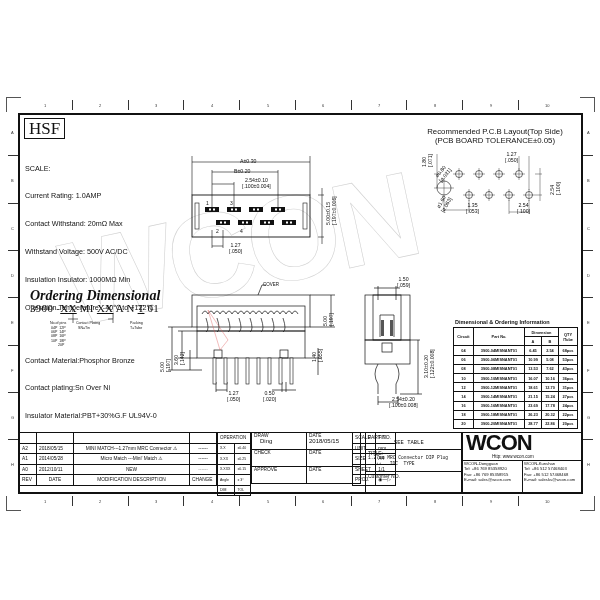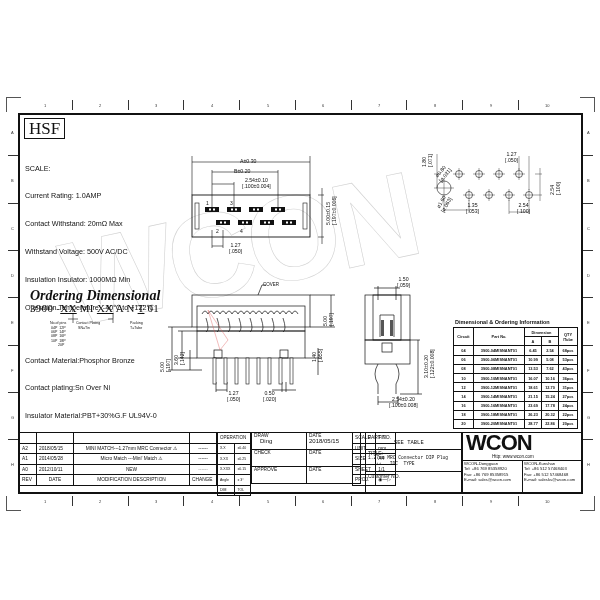--- a/index.html
+++ b/index.html
@@ -207,20 +207,22 @@
 <div class="tiny" style="left:206px;top:201px;font-size:5px">1</div>
 <div class="tiny" style="left:230px;top:201px;font-size:5px">3</div>
 <div class="tiny" style="left:216px;top:229px;font-size:5px">2</div>
 <div class="tiny" style="left:240px;top:229px;font-size:5px">4</div>
 <div class="dim" style="left:229px;top:243px">1.27
 [.050]</div>
 <div class="dimv" style="left:326px;top:225px">5.00±0.15
 [.197±0.006]</div>
 
 <div class="pcb-title">
+  <div>Recommended  P.C.B  Layout(Top  Side)</div>
+  <div>(PCB  BOARD  TOLERANCE±0.05)</div>
 </div>
 <svg class="abs" style="left:420px;top:150px" width="150" height="80">
   <g stroke="#111" stroke-width="0.6" fill="#fff">
     <circle cx="39" cy="24" r="3.5"></circle>
       <circle cx="59" cy="24" r="3.5"></circle>
     <circle cx="79" cy="24" r="3.5"></circle>
       <circle cx="99" cy="24" r="3.5"></circle>
     <circle cx="49" cy="45" r="3.5"></circle>
       <circle cx="69" cy="45" r="3.5"></circle>
     <circle cx="89" cy="45" r="3.5"></circle>

